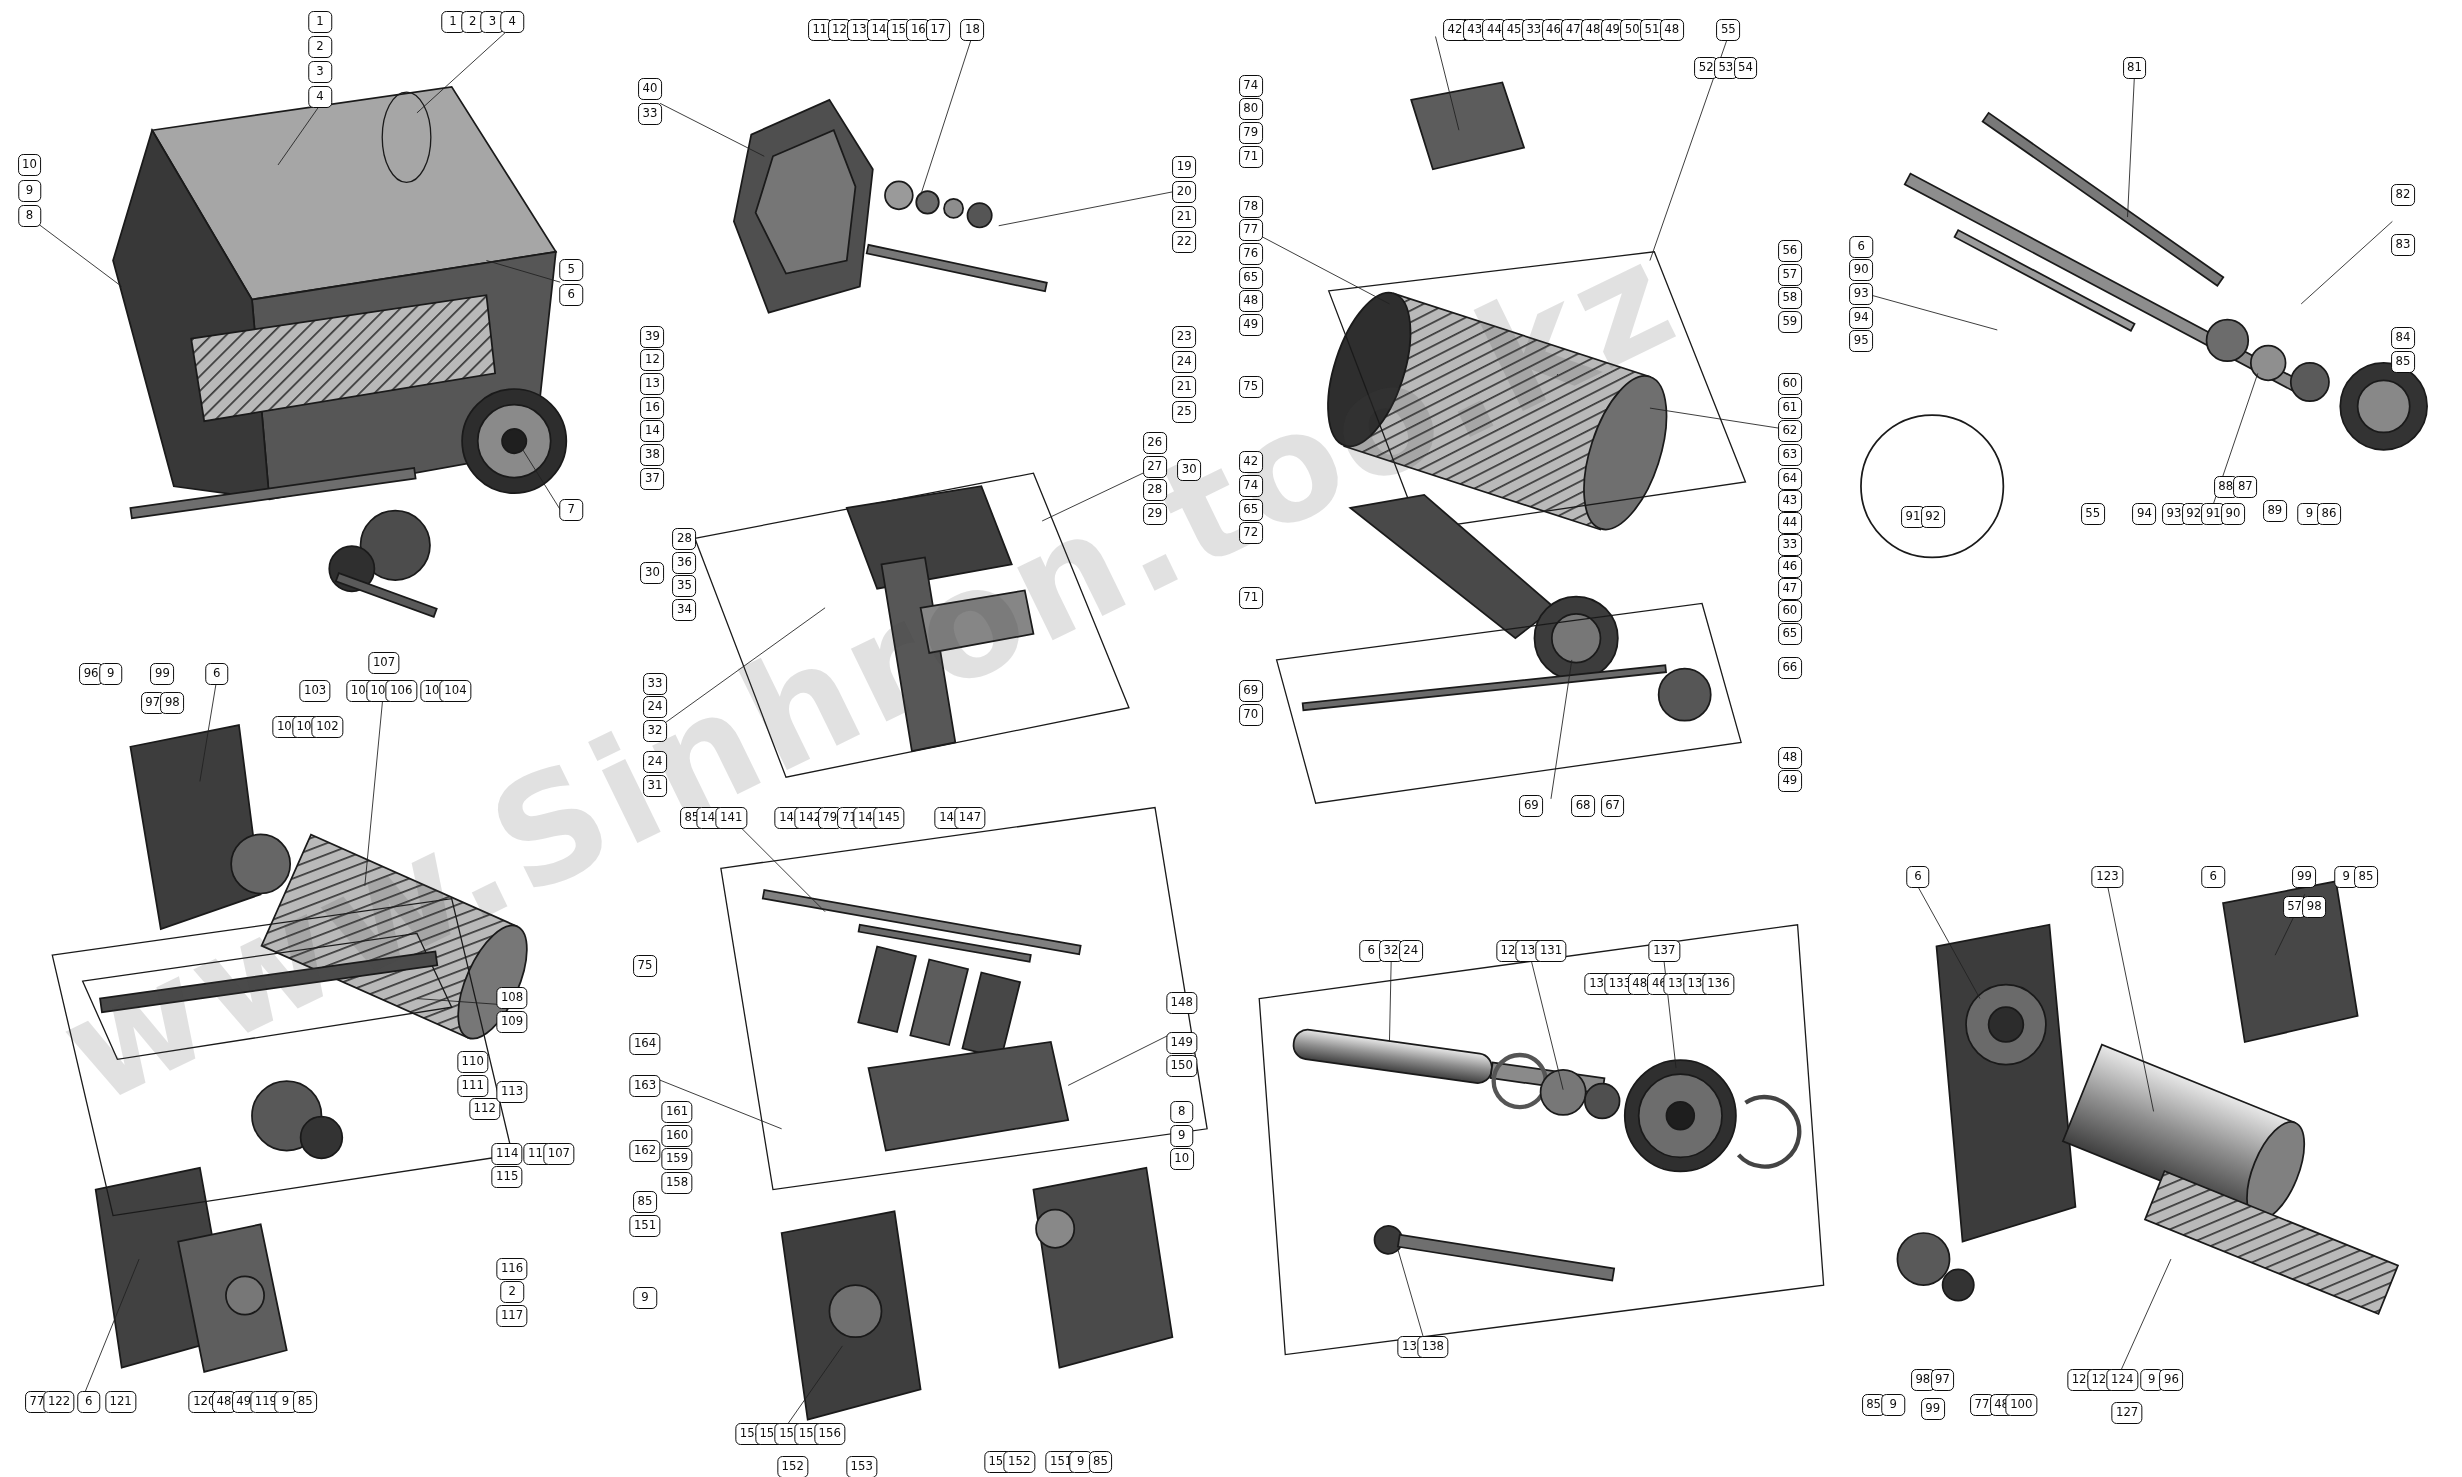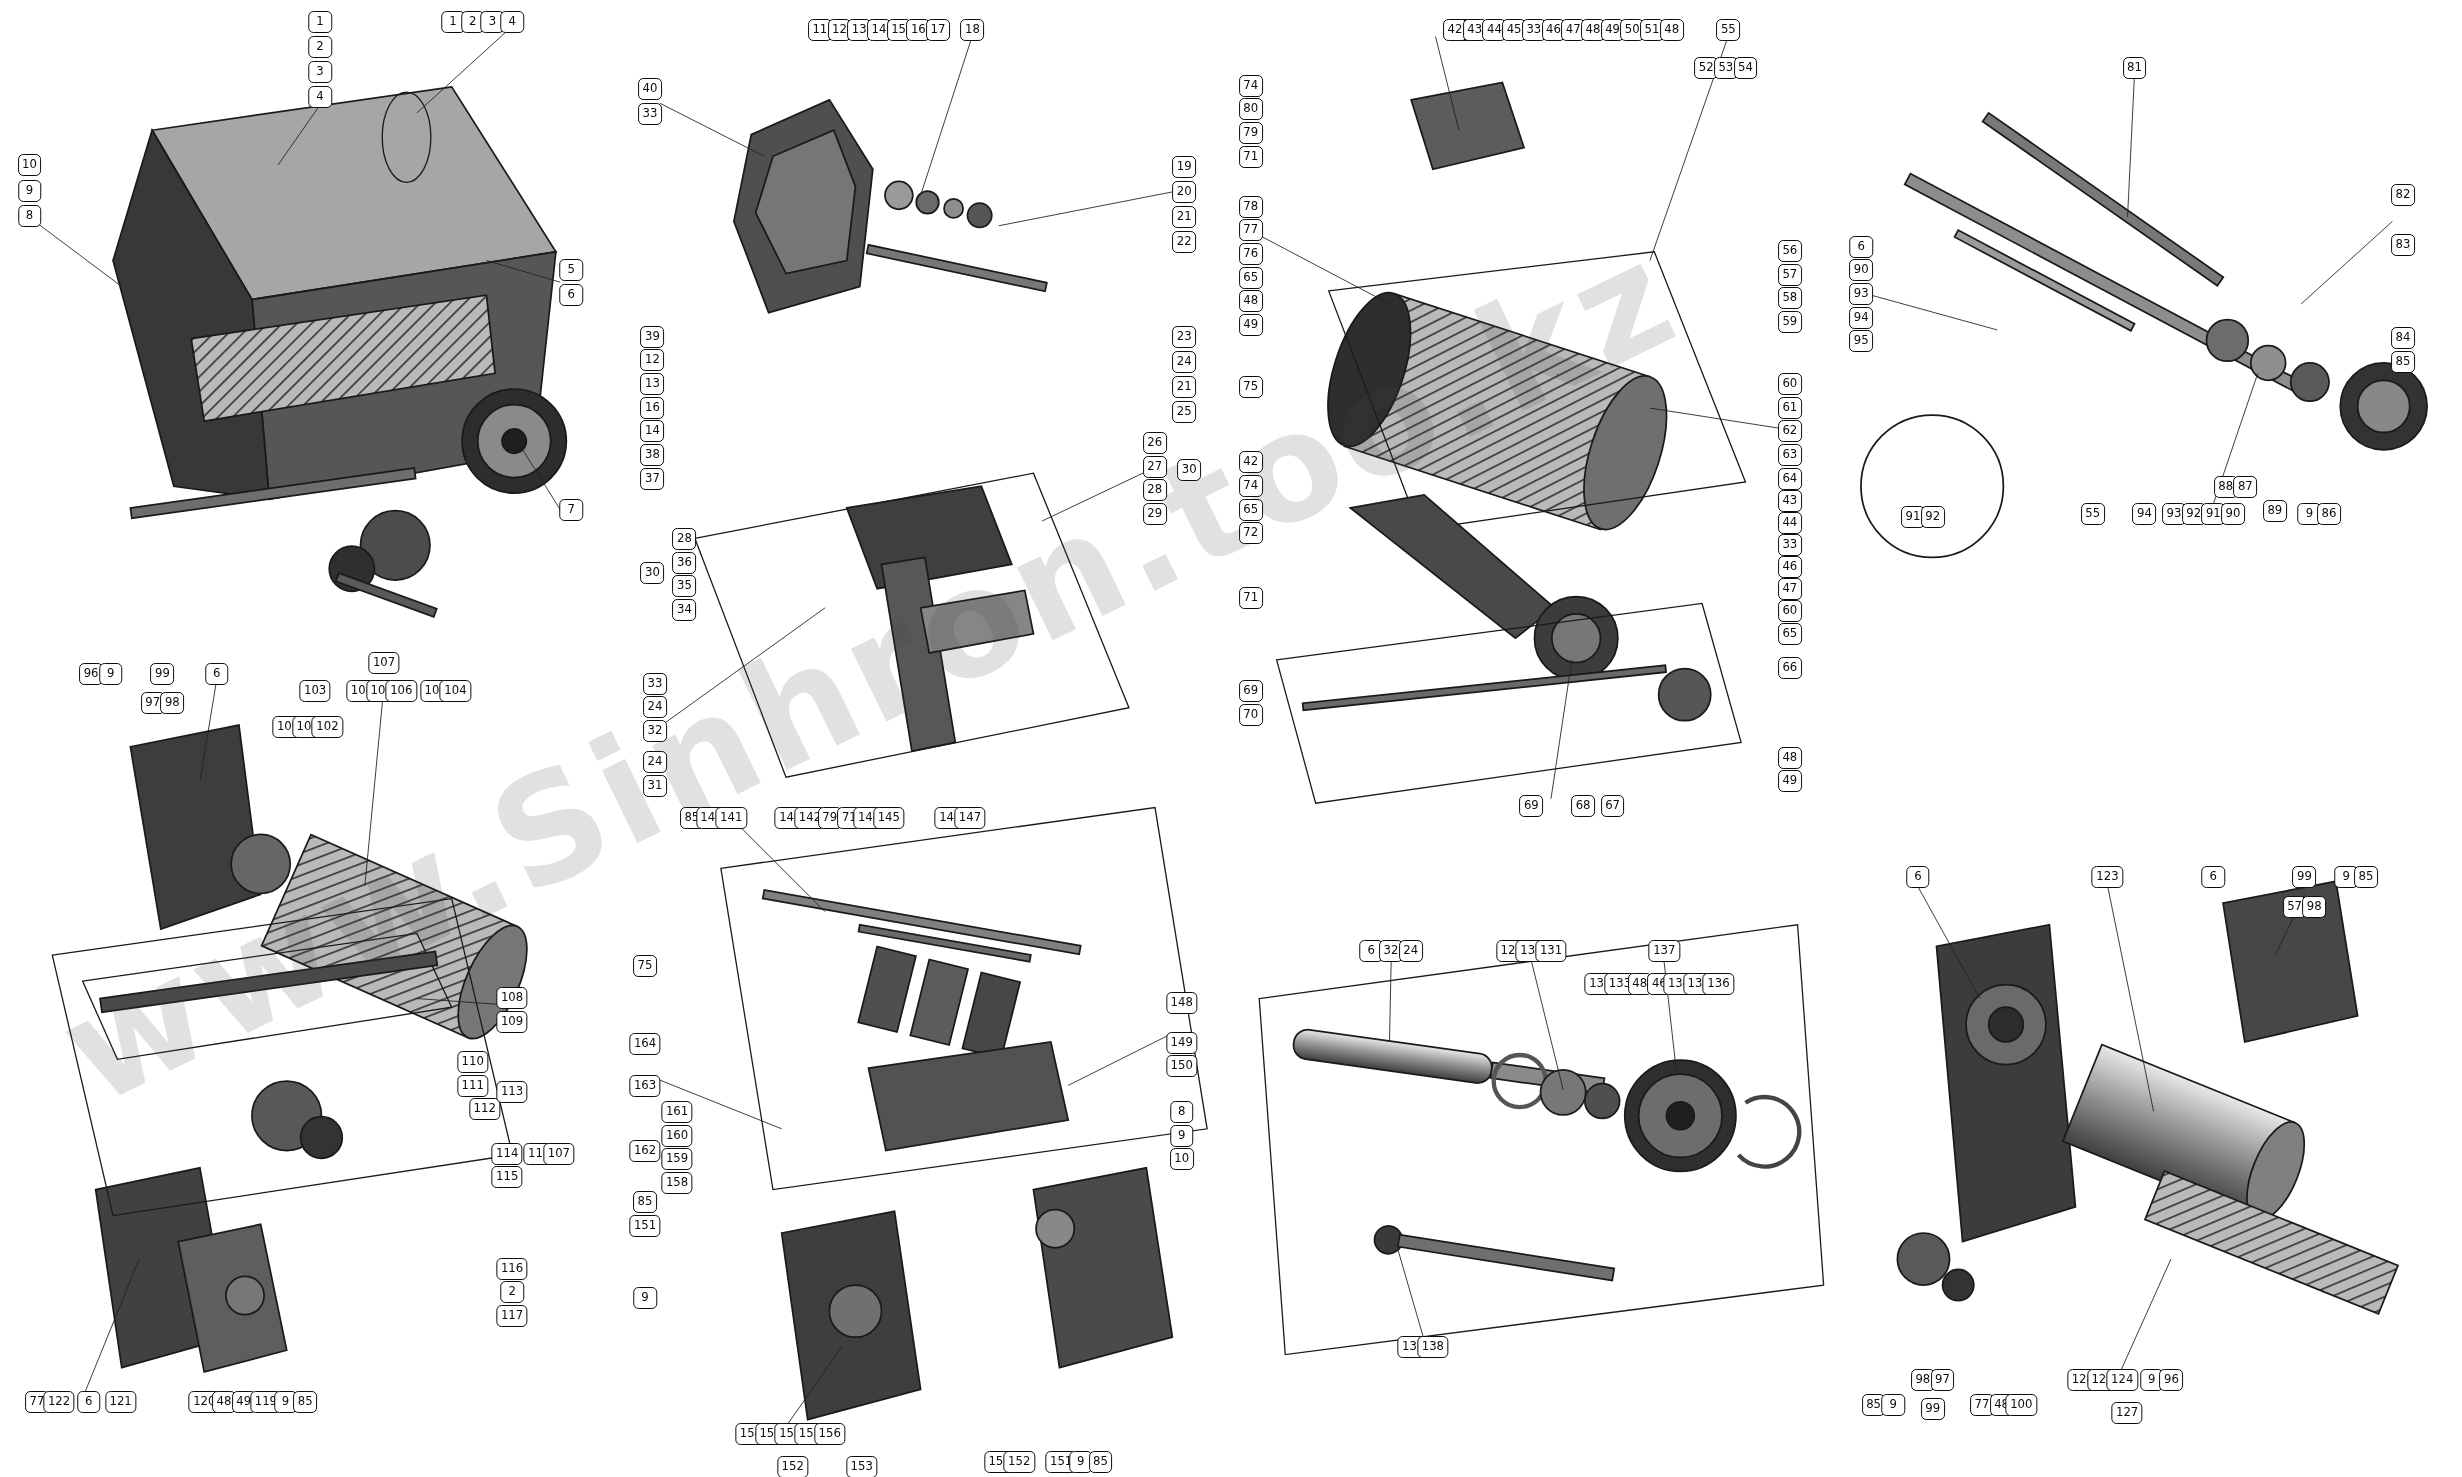--- a/index.html
+++ b/index.html
@@ -275,21 +275,21 @@
       <div class="callout" style="left: 50.8%; top: 10.6%;">71</div>
       <div class="callout" style="left: 50.8%; top: 14%;">78</div>
       <div class="callout" style="left: 50.8%; top: 15.6%;">77</div>
       <div class="callout" style="left: 50.8%; top: 17.2%;">76</div>
       <div class="callout" style="left: 50.8%; top: 18.8%;">65</div>
       <div class="callout" style="left: 50.8%; top: 20.4%;">48</div>
       <div class="callout" style="left: 50.8%; top: 22%;">49</div>
       <div class="callout" style="left: 72.7%; top: 17%;">56</div>
       <div class="callout" style="left: 72.7%; top: 18.6%;">57</div>
       <div class="callout" style="left: 72.7%; top: 20.2%;">58</div>
-      <div class="callout" style="left: 72.7%; top: 21.8%;">59</div>
+      <div class="callout" style="left: 72.7%; top: 21.8%; border-radius: 6px;">59</div>
       <div class="callout" style="left: 50.8%; top: 26.2%;">75</div>
       <div class="callout" style="left: 72.7%; top: 26%;">60</div>
       <div class="callout" style="left: 72.7%; top: 27.6%;">61</div>
       <div class="callout" style="left: 72.7%; top: 29.2%;">62</div>
       <div class="callout" style="left: 72.7%; top: 30.8%;">63</div>
       <div class="callout" style="left: 72.7%; top: 32.4%;">64</div>
       <div class="callout" style="left: 50.8%; top: 31.3%;">42</div>
       <div class="callout" style="left: 50.8%; top: 32.9%;">74</div>
       <div class="callout" style="left: 50.8%; top: 34.5%;">65</div>
       <div class="callout" style="left: 50.8%; top: 36.1%;">72</div>

